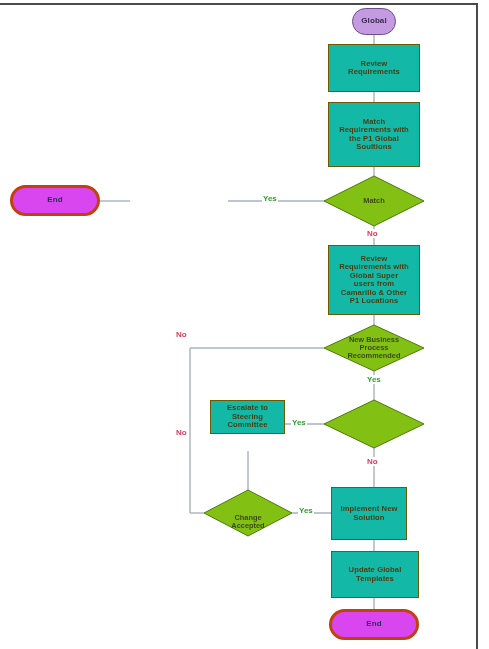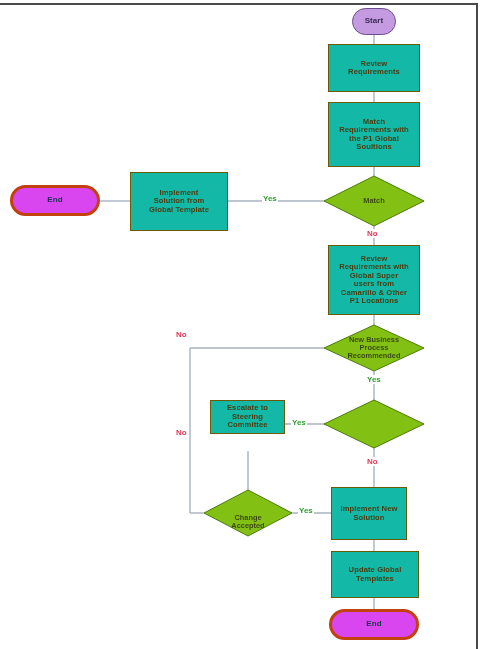--- a/index.html
+++ b/index.html
@@ -149,42 +149,39 @@
       <polygon points="374,176 424,201 374,226 324,201"></polygon>
       <polygon points="374,325 424,348 374,371 324,348"></polygon>
       <polygon points="374,400 424,424 374,448 324,424"></polygon>
       <polygon points="248,490 292,513 248,536 204,513"></polygon>
     </g>
   </svg>
 
   <div id="frame"></div>
 
   <div class="node term term-start" style="left:352px; top:8px; width:44px; height:27px;">
-    <span class="txt">Start</span>
+    <span class="txt">Global</span>
   </div>
 
   <div class="node term term-end" style="left:10px; top:185px; width:90px; height:31px;">
     <span class="txt">End</span>
   </div>
 
   <div class="node term term-end" style="left:329px; top:609px; width:90px; height:31px;">
     <span class="txt">End</span>
   </div>
 
   <div class="node proc" style="left:328px; top:44px; width:92px; height:48px;">
     <span class="txt">Review<br>Requirements</span>
   </div>
 
   <div class="node proc" style="left:328px; top:102px; width:92px; height:65px;">
     <span class="txt">Match<br>Requirements with<br>the P1 Global<br>Soultions</span>
   </div>
 
-  <div class="node proc" style="left:130px; top:172px; width:98px; height:59px;">
-    <span class="txt">Implement<br>Solution from<br>Global Template</span>
-  </div>
 
   <div class="node proc" style="left:328px; top:245px; width:92px; height:70px;">
     <span class="txt">Review<br>Requirements with<br>Global Super<br>users from<br>Camarillo &amp; Other<br>P1 Locations</span>
   </div>
 
   <div class="node proc" style="left:210px; top:400px; width:75px; height:34px;">
     <span class="txt">Escalate to<br>Steering<br>Committee</span>
   </div>
 
   <div class="node proc" style="left:331px; top:487px; width:76px; height:53px;">

